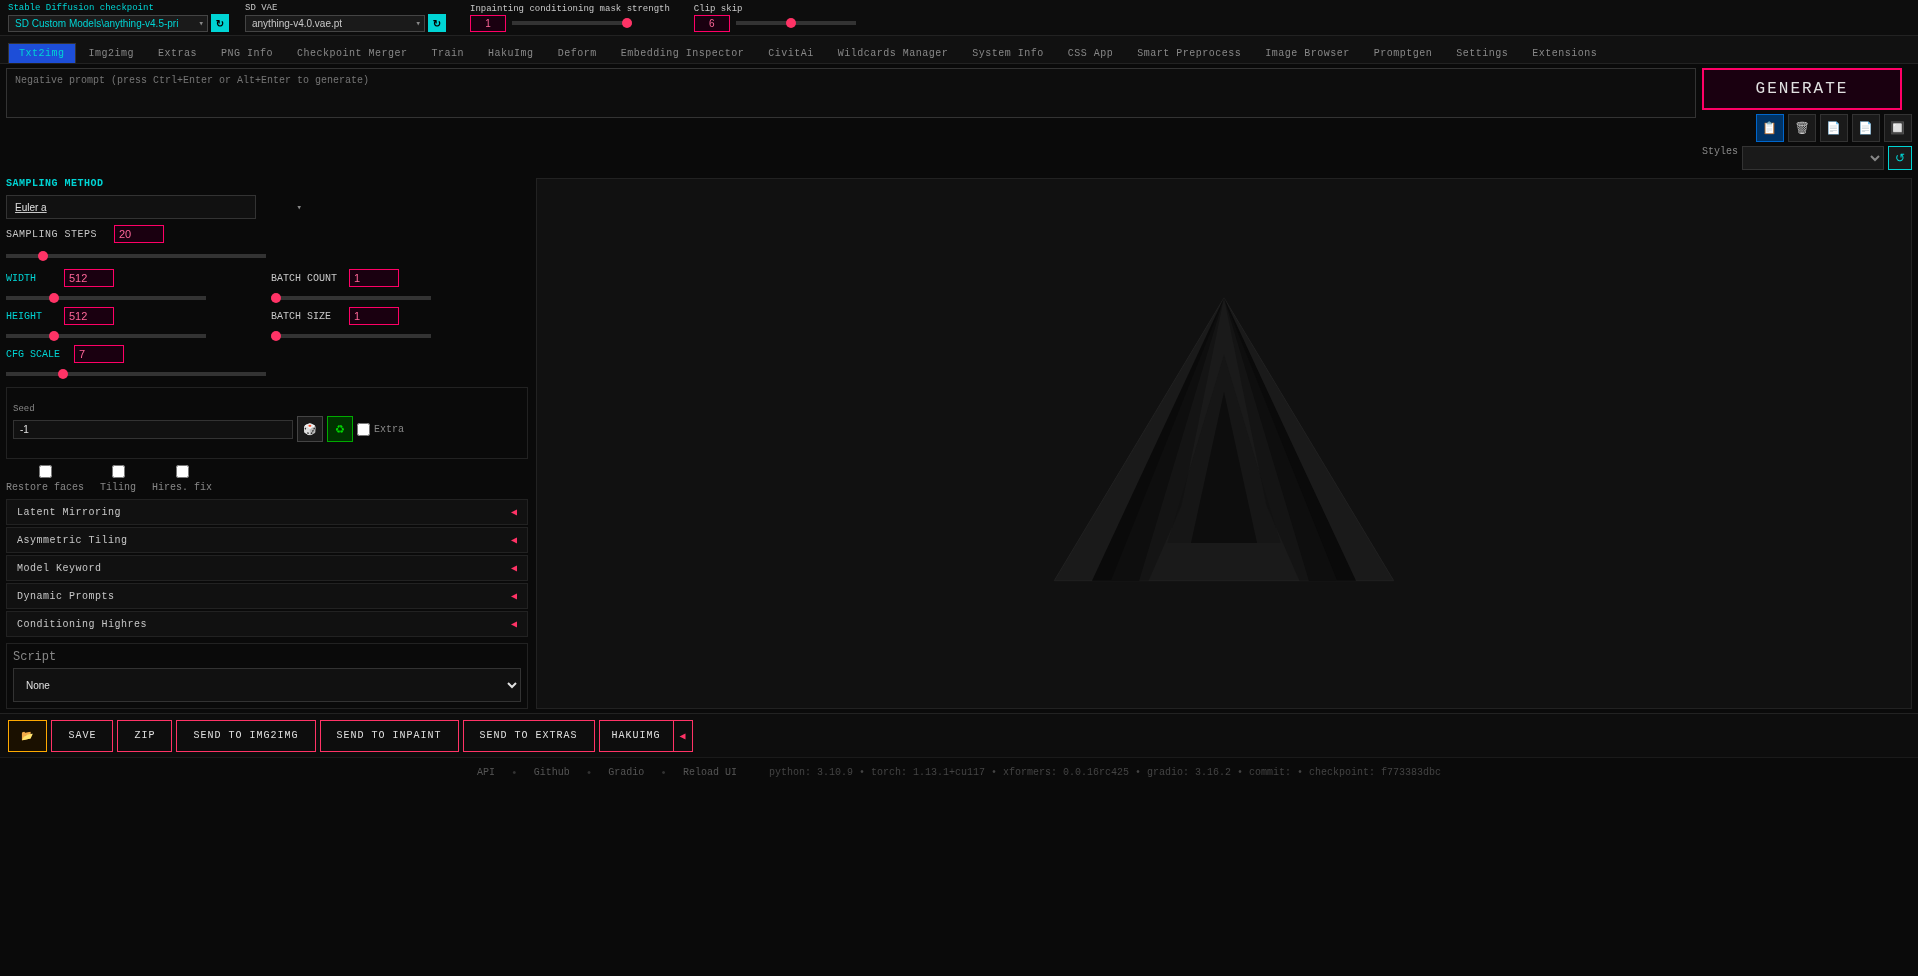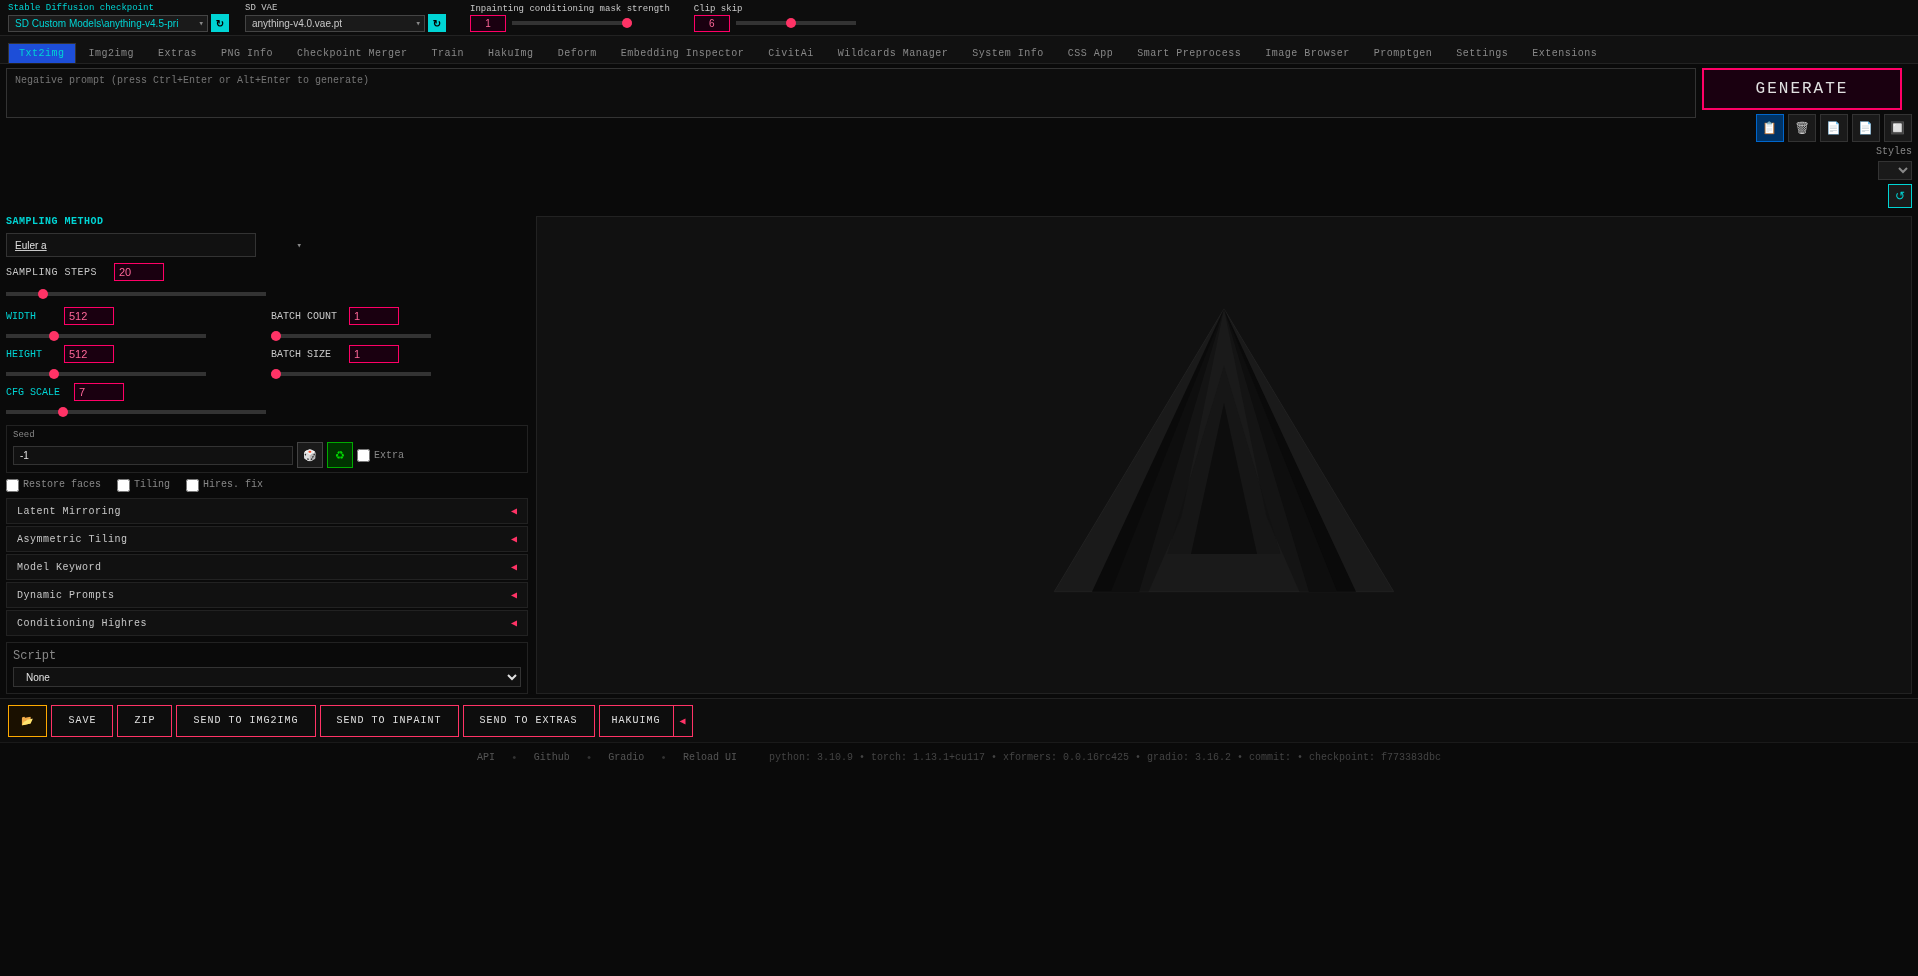--- a/index.html
+++ b/index.html
@@ -119,23 +119,22 @@
       justify-content: center;
       font-size: 12px;
     }
     .action-icon-btn.blue {
       background: #003366;
       border-color: #0066cc;
       color: #66aaff;
     }
     .styles-row {
       display: flex;
-      align-items: flex-end;
+      align-items: flex-start;
       gap: 4px;
-      flex-direction: column;
     }
     .styles-label {
       color: #888;
       font-size: 10px;
     }
     .styles-dropdown {
       flex: 1;
       background: #1a1a1a;
       border: 1px solid #333;
       color: #888;
@@ -244,22 +243,23 @@
 
     
     .checkboxes-row {
       display: flex;
       gap: 16px;
       align-items: center;
       margin: 4px 0;
     }
     .checkbox-item {
       display: flex;
-      align-items: flex-start;
+      align-items: center;
       gap: 4px;
+      flex-direction: column;
     }
     .checkbox-item input {
       accent-color: #555;
     }
     .checkbox-item label {
       color: #888;
       font-size: 10px;
       cursor: pointer;
     }
 
@@ -298,21 +298,21 @@
       margin-bottom: 4px;
     }
     .script-dropdown {
       background: #111;
       border: 1px solid #333;
       color: #e0e0e0;
       font-size: 10px;
       padding: 3px 8px;
       width: 100%;
       cursor: pointer;
-      height: 20px;
+      height: 34px;
     }
     .image-area {
       flex: 1;
       background: #111;
       border: 1px solid #222;
       display: flex;
       align-items: center;
       justify-content: center;
       position: relative;
       overflow: hidden;
@@ -611,21 +611,21 @@
     </div>
 
     <div style="display:flex;align-items:center;gap:8px;margin-bottom:4px;">
       <span style="color:#00d4d4;font-size:10px;text-transform:uppercase;min-width:60px;">CFG Scale</span>
       <input type="text" class="pink-value-input" value="7" style="">
     </div>
     <div style="margin-bottom:8px;">
       <input type="range" min="1" max="30" value="7" style="appearance: none; width: 260px; height: 4px; background: rgb(51, 51, 51); outline: none; cursor: pointer;" class="full-slider">
     </div>
 
-    <div style="border:1px solid #222;padding:4px 6px;margin-bottom:6px;">
+    <div style="border:1px solid #222;padding:16px 6px;margin-bottom:6px;">
       <div style="color:#888;font-size:9px;margin-bottom:2px;">Seed</div>
       <div class="seed-row">
         <input type="text" class="seed-input" value="-1" style="">
         <button class="seed-icon-btn" title="Random seed">🎲</button>
         <button class="seed-icon-btn green" title="Reuse seed">♻</button>
         <div class="extra-checkbox-row">
           <input type="checkbox" class="extra-checkbox" id="extraCb" style="">
           <label for="extraCb" class="extra-label">Extra</label>
         </div>
       </div>

